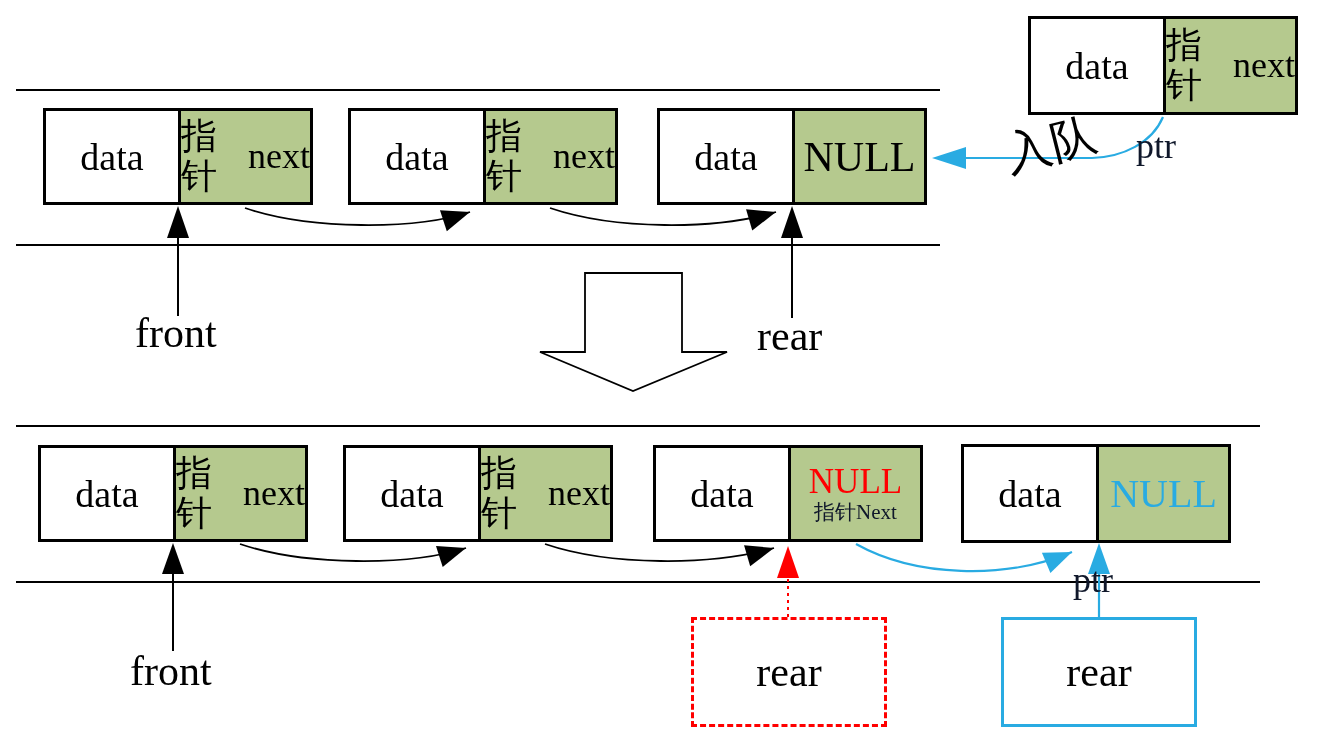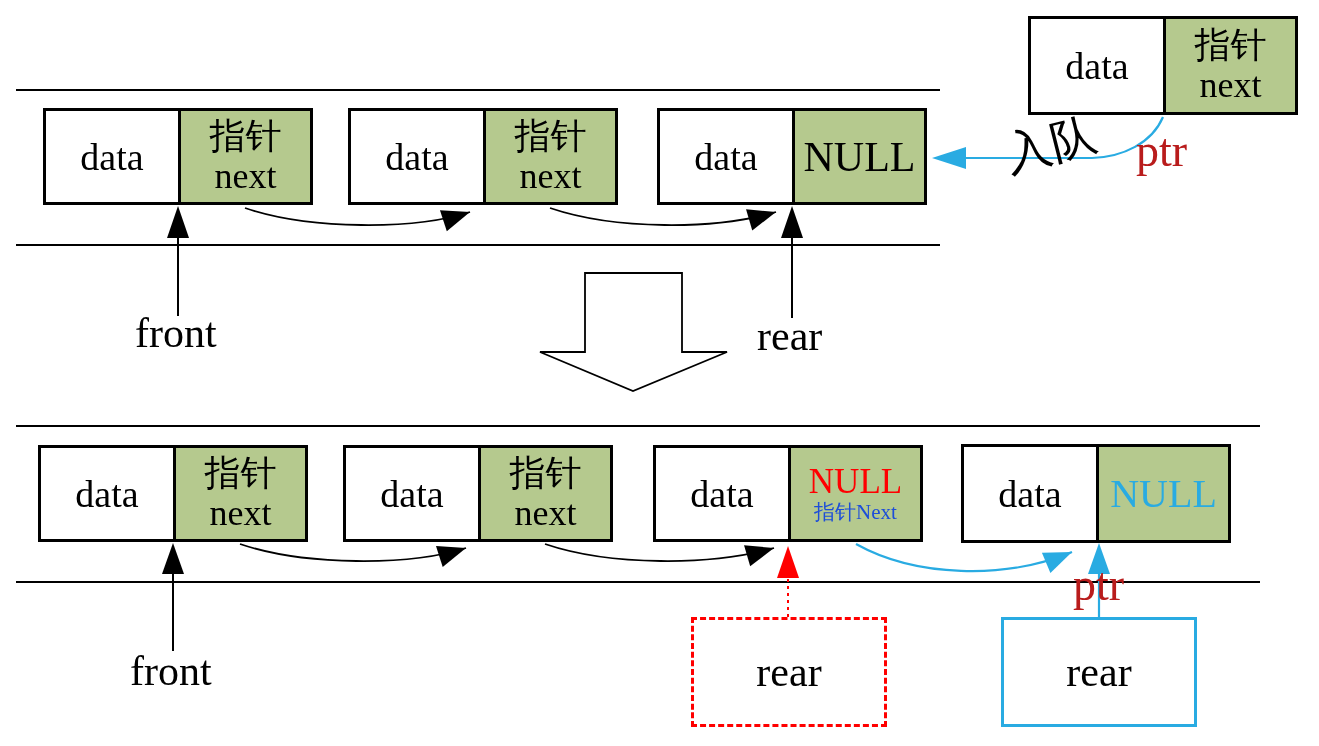--- a/index.html
+++ b/index.html
@@ -7,28 +7,28 @@
     position:relative;width:1319px;height:746px;background:#ffffff;overflow:hidden;
     font-family:"Liberation Serif","DejaVu Serif",serif;color:#000;
   }
   #arrows{position:absolute;left:0;top:0;width:1319px;height:746px;pointer-events:none;}
   .node{
     position:absolute;width:270px;height:97px;box-sizing:border-box;
     border:3px solid #000;display:flex;background:#fff;
   }
   .cell{flex:1 1 50%;display:flex;align-items:center;justify-content:center;box-sizing:border-box;}
   .cell-data{font-size:38px;background:#ffffff;}
-  .cell-next{background:#b5c98e;border-left:3px solid #000;flex-direction:column;line-height:1.1;font-size:36px;}
+  .cell-next{background:#b5c98e;border-left:3px solid #000;flex-direction:row;line-height:1.1;font-size:36px;}
   .cell-null{background:#b5c98e;border-left:3px solid #000;font-size:42px;}
   .cell-null-stack{background:#b5c98e;border-left:3px solid #000;flex-direction:column;line-height:1.05;}
   .null-red{color:#ff0000;font-size:35px;}
-  .pointer-next-blue{color:#1d4ed8;font-size:21px;}
+  .pointer-next-blue{color:#0f172a;font-size:21px;}
   .null-blue{color:#29abe2;font-size:40px;}
   .lbl{position:absolute;font-size:42px;line-height:1;}
-  .lbl-ptr{position:absolute;font-size:46px;line-height:1;color:#b91c1c;}
+  .lbl-ptr{position:absolute;font-size:36px;line-height:1;color:#0f172a;}
   .lbl-enqueue{position:absolute;font-size:46px;line-height:1;transform:rotate(-14deg);font-family:"Liberation Serif","DejaVu Serif",serif;}
   .rear-box{position:absolute;width:196px;height:110px;box-sizing:border-box;display:flex;align-items:center;justify-content:center;font-size:42px;background:#fff;}
   .rear-box-old{border:3px dashed #ff0000;}
   .rear-box-new{border:3px solid #29abe2;}
   .ctr{}
 </style>
 </head>
 <body>
 
 <div id="stage">

